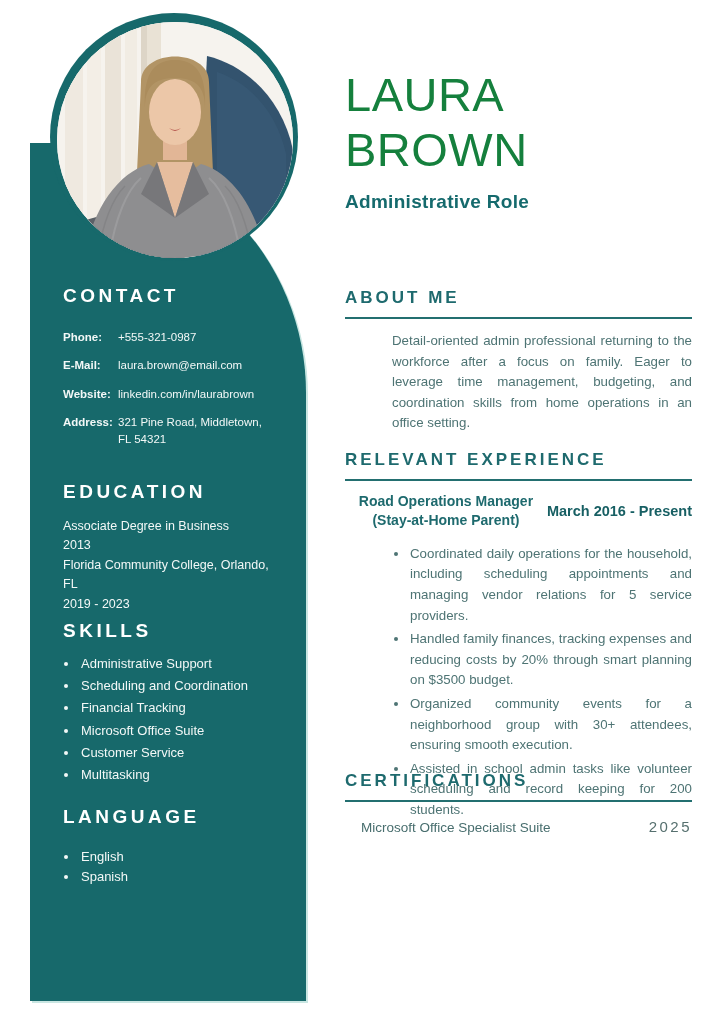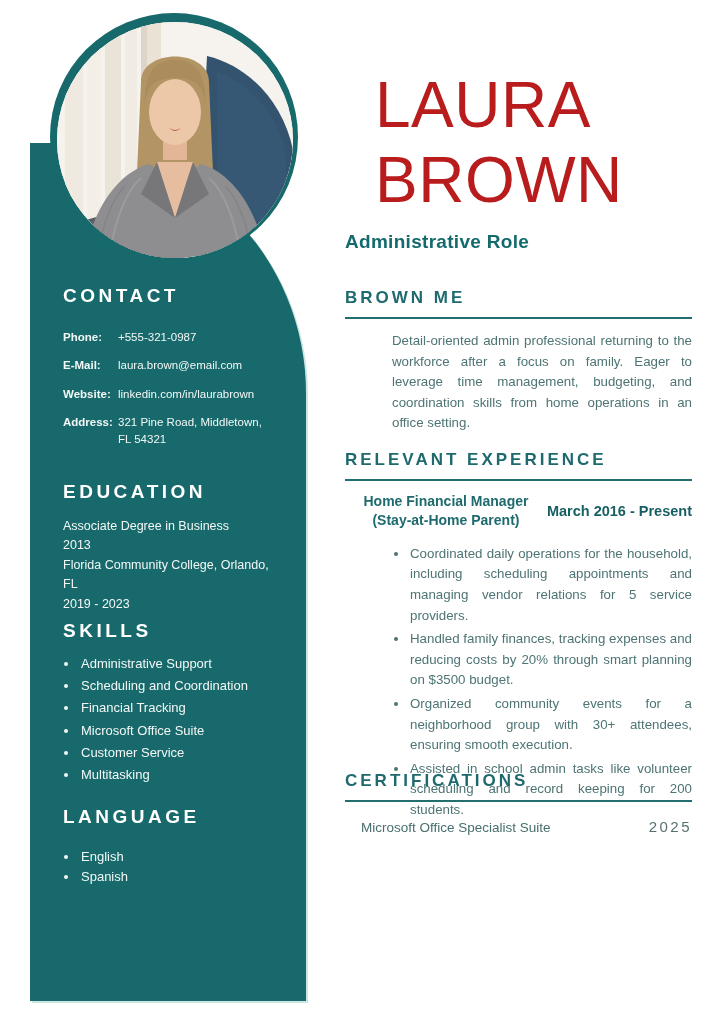--- a/index.html
+++ b/index.html
@@ -44,21 +44,21 @@
   .side-list { margin-top:13px; font-size:13px; line-height:1.4; list-style:disc outside; padding-left:16px; }
   .side-list li { margin-bottom:4px; padding-left:2px; }
 
   .language-block { top:806px; }
   .language-block .side-list { margin-top:20px; }
   .language-block .side-list li { margin-bottom:2px; }
   .main-section { position:absolute; left:345px; width:347px; }
 
   .name-block { top:68px; }
   .name-line {
-    color:#b91c1c; font-size:64px; line-height:1.17; font-weight:500; letter-spacing:0.5px;margin-left:30px;
+    color:#15803d; font-size:47px; line-height:1.17; font-weight:500; letter-spacing:0.5px;
   }
   .subtitle { margin-top:13px; color:#156A6D; font-size:19px; font-weight:bold; letter-spacing:0.3px; }
 
   .section-heading {
     color:#1E6A6E; font-size:17px; font-weight:bold; letter-spacing:3px;
     padding-bottom:9px; border-bottom:2.5px solid #236F70;
   }
 
   .about-block { top:288px; }
   .body-text {
@@ -186,28 +186,28 @@
     </ul>
   </div>
 
   <div class="main-section name-block">
     <div class="name-line">LAURA</div>
     <div class="name-line">BROWN</div>
     <div class="subtitle">Administrative Role</div>
   </div>
 
   <div class="main-section about-block">
-    <div class="section-heading">BROWN ME</div>
+    <div class="section-heading">ABOUT ME</div>
     <p class="body-text about-text">Detail-oriented admin professional returning to the workforce after a focus on family. Eager to leverage time management, budgeting, and coordination skills from home operations in an office setting.</p>
   </div>
 
   <div class="main-section experience-block">
     <div class="section-heading">RELEVANT EXPERIENCE</div>
     <div class="job-row">
-      <div class="job-title">Home Financial Manager (Stay-at-Home Parent)</div>
+      <div class="job-title">Road Operations Manager (Stay-at-Home Parent)</div>
       <div class="job-dates">March 2016 - Present</div>
     </div>
     <ul class="exp-bullets body-text">
       <li>Coordinated daily operations for the household, including scheduling appointments and managing vendor relations for 5 service providers.</li>
       <li>Handled family finances, tracking expenses and reducing costs by 20% through smart planning on $3500 budget.</li>
       <li>Organized community events for a neighborhood group with 30+ attendees, ensuring smooth execution.</li>
       <li>Assisted in school admin tasks like volunteer scheduling and record keeping for 200 students.</li>
     </ul>
   </div>
 

